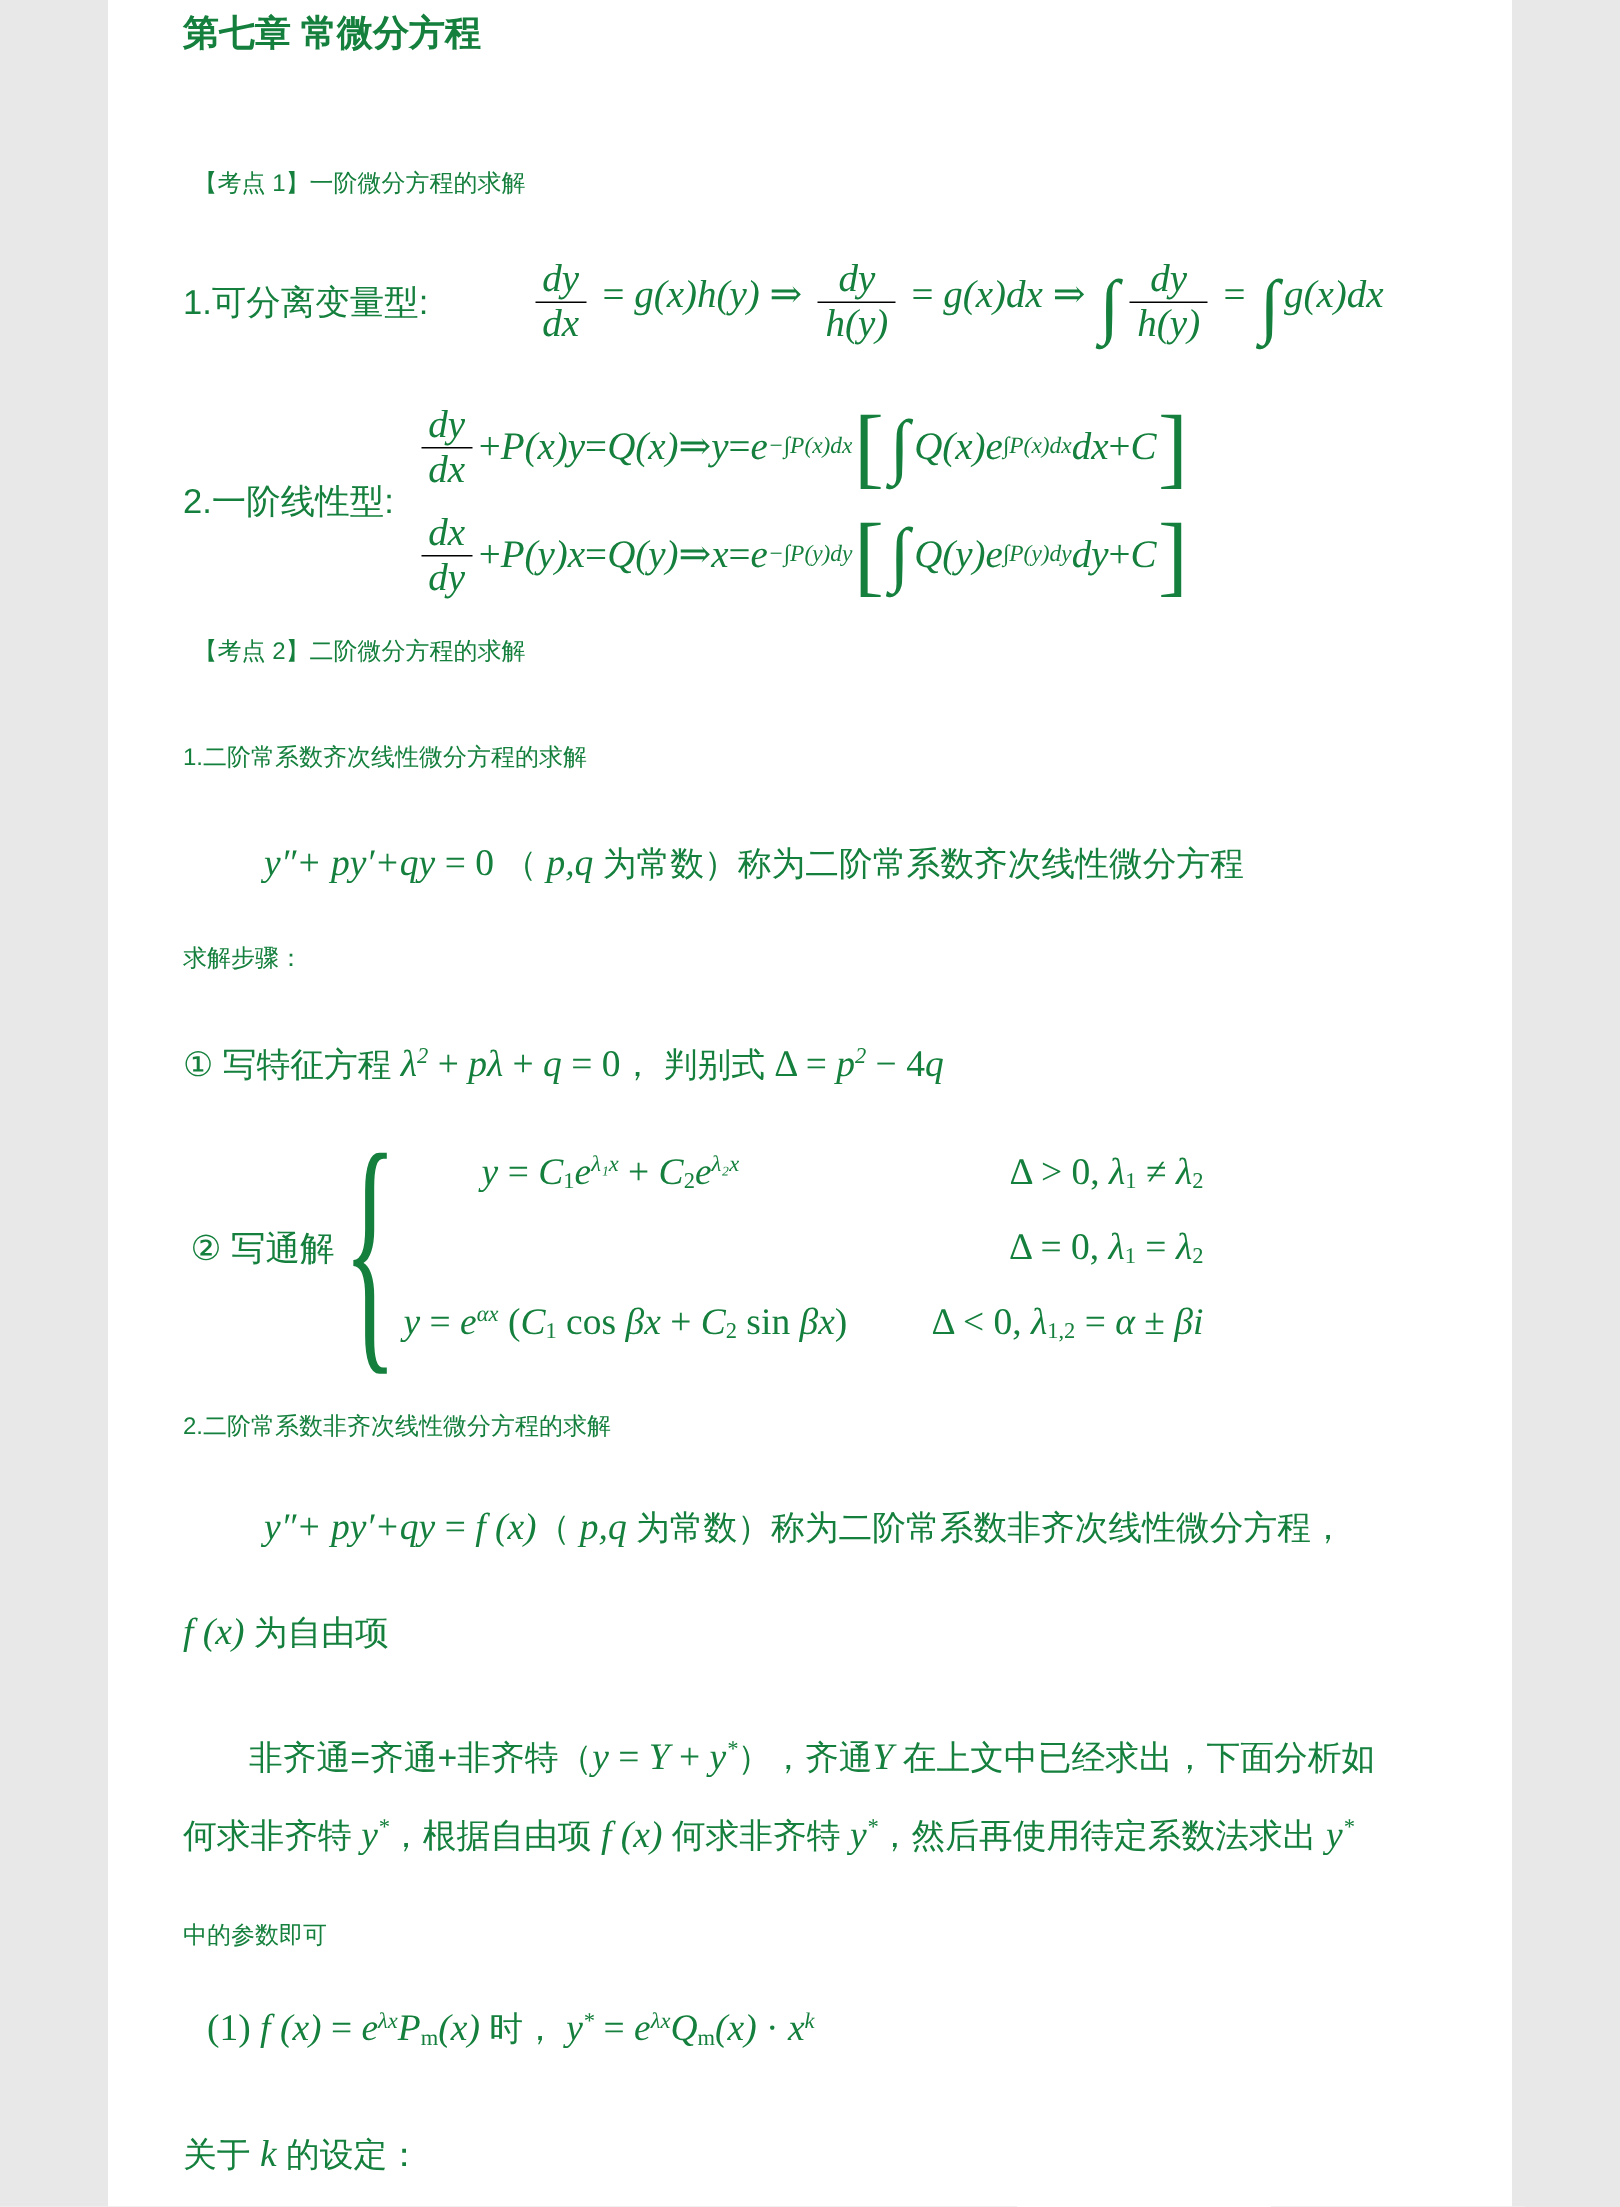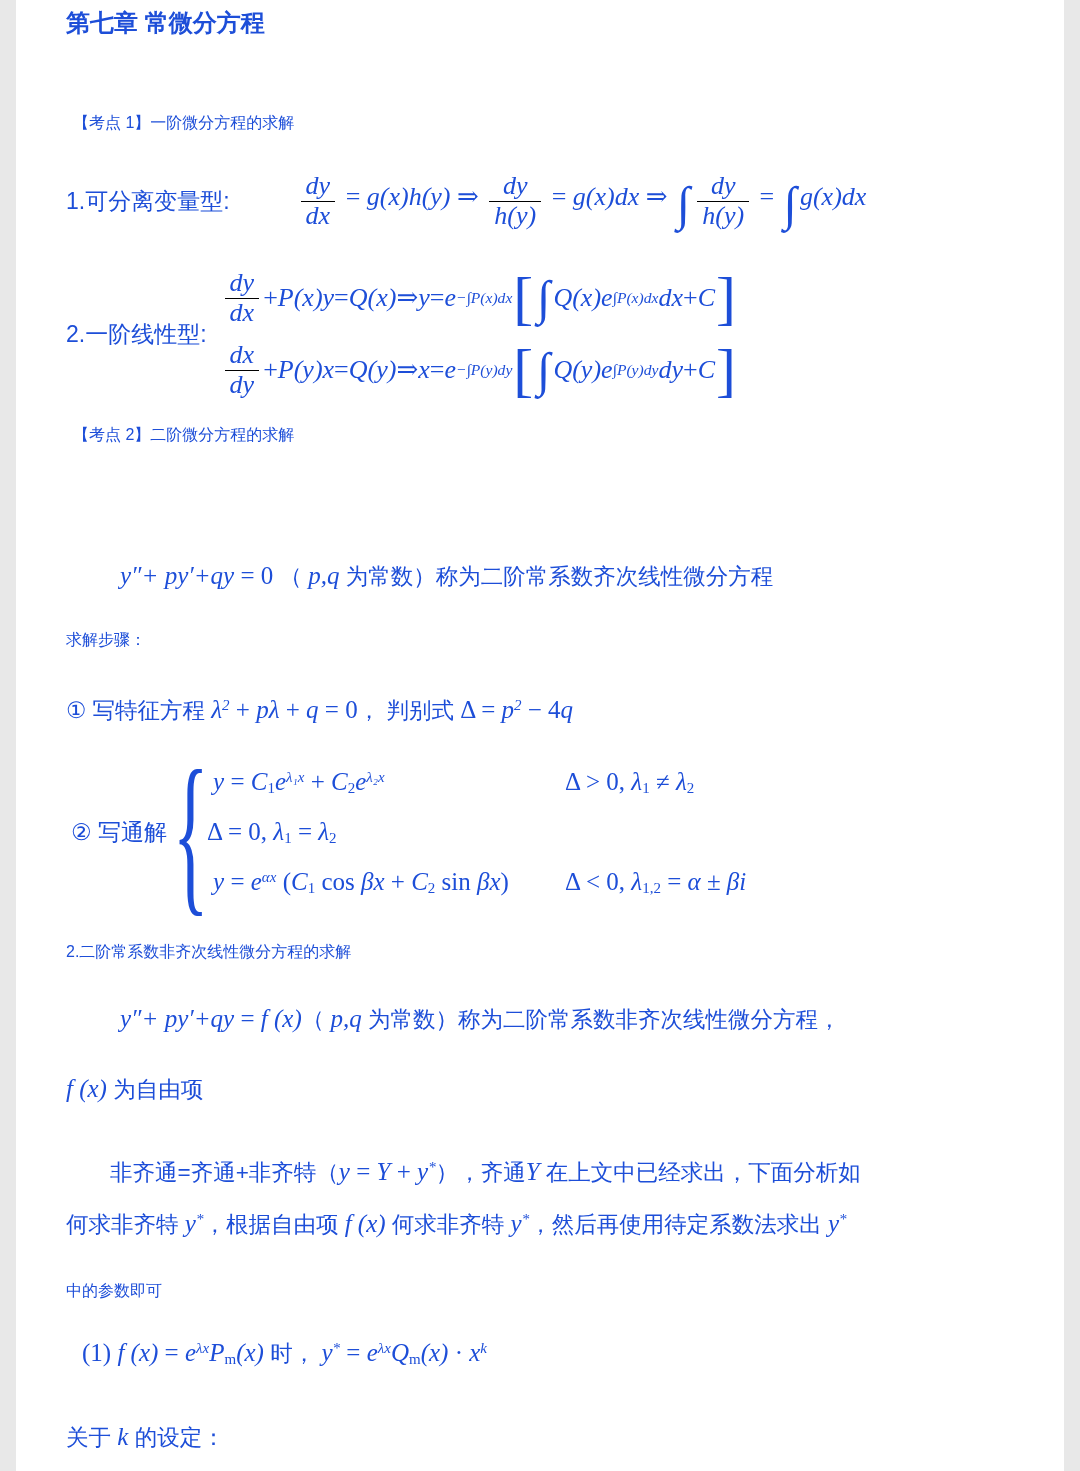--- a/index.html
+++ b/index.html
@@ -1,22 +1,22 @@
 <!DOCTYPE html>
 <html><head>
 <meta charset="utf-8">
 <style>
   :root{
     --serif: "Liberation Serif","DejaVu Serif",serif;
     --sans:  "Liberation Sans","DejaVu Sans",sans-serif;
   }
   html,body{margin:0;padding:0;background:#e8e8e8;}
   .page{
-    position:relative;width:1048px;height:1471px;background:#ffffff;
-    color:#1d4ed8;overflow:hidden;margin:0 auto;
+    position:relative;width:936px;height:1471px;background:#ffffff;
+    color:#15803d;overflow:hidden;margin:0 auto;
   }
   .abs{position:absolute;white-space:nowrap;}
   
   .cjk-line{font-family:var(--sans);font-size:16px;line-height:1.3;}
   .doc-title{font-weight:bold;font-size:24px;}
   
   .math{font-family:var(--serif);font-size:25px;line-height:1.45;}
   .math-big{font-size:26px;}
   .t-c{font-family:var(--sans);font-size:22.5px;}
   .t-r{font-family:var(--serif);}
@@ -39,21 +39,21 @@
   .lin-row{height:68px;display:flex;align-items:center;}
   #blk-point2{top:425px;left:57px;}
   #blk-homo-title{top:496px;left:50px;}
   #blk-homo-eq{top:558px;left:104px;}
   #blk-steps{top:630px;left:50px;}
   #blk-step1{top:692px;left:50px;}
   #blk-general{top:757px;left:55px;display:flex;align-items:center;}
   #blk-general .glabel{font-family:var(--sans);font-size:23px;margin-right:8px;}
   .brace-wrap{width:32px;display:flex;justify-content:center;align-items:center;overflow:visible;}
   .brace{display:inline-block;font-family:var(--serif);font-size:178px;font-weight:200;line-height:0;transform:scaleX(0.42);}
-  .case-rows{display:flex;flex-direction:column;}
+  .case-rows{display:flex;flex-direction:column;align-items:flex-end;}
   .case-row{display:flex;align-items:center;height:50px;}
   .case-f{width:352px;padding-left:6px;}
   #blk-nonhomo-title{top:942px;left:50px;}
   #blk-nonhomo-eq{top:1001px;left:104px;}
   #blk-free{top:1071px;left:50px;}
   #blk-para1{top:1141px;left:94px;margin-top:13px;}
   #blk-para2{top:1206px;left:50px;}
   #blk-para3{top:1281px;left:50px;}
   #blk-case1{top:1335px;left:66px;}
   #blk-k{top:1419px;left:50px;}
@@ -119,20 +119,21 @@
           <span class="t-i">dy</span>
           <span class="t-r"> + </span>
           <span class="t-i">C</span>
           <span class="bigb">]</span>
         </span>
     </span>
   </div>
 
   <div id="blk-point2" class="abs cjk-line">【考点 2】二阶微分方程的求解</div>
 
+  <div id="blk-homo-title" class="abs cjk-line">1.二阶常系数齐次线性微分方程的求解</div>
 
   <div id="blk-homo-eq" class="abs math"><span class="t-i">y″+ py′+qy</span><span class="t-r"> = 0 </span><span class="t-c">（ </span><span class="t-i">p,q</span><span class="t-c"> 为常数）称为二阶常系数齐次线性微分方程</span></div>
 
   <div id="blk-steps" class="abs cjk-line">求解步骤：</div>
 
   <div id="blk-step1" class="abs math"><span class="t-c">① 写特征方程 </span><span class="t-i">λ</span><span class="t-u">2</span><span class="t-r"> + </span><span class="t-i">pλ</span><span class="t-r"> + </span><span class="t-i">q</span><span class="t-r"> = 0</span><span class="t-c">， 判别式 </span><span class="t-r">Δ = </span><span class="t-i">p</span><span class="t-u">2</span><span class="t-r"> − 4</span><span class="t-i">q</span></div>
 
   <div id="blk-general" class="abs">
     <span class="glabel">② 写通解</span>
     <span class="brace-wrap">

